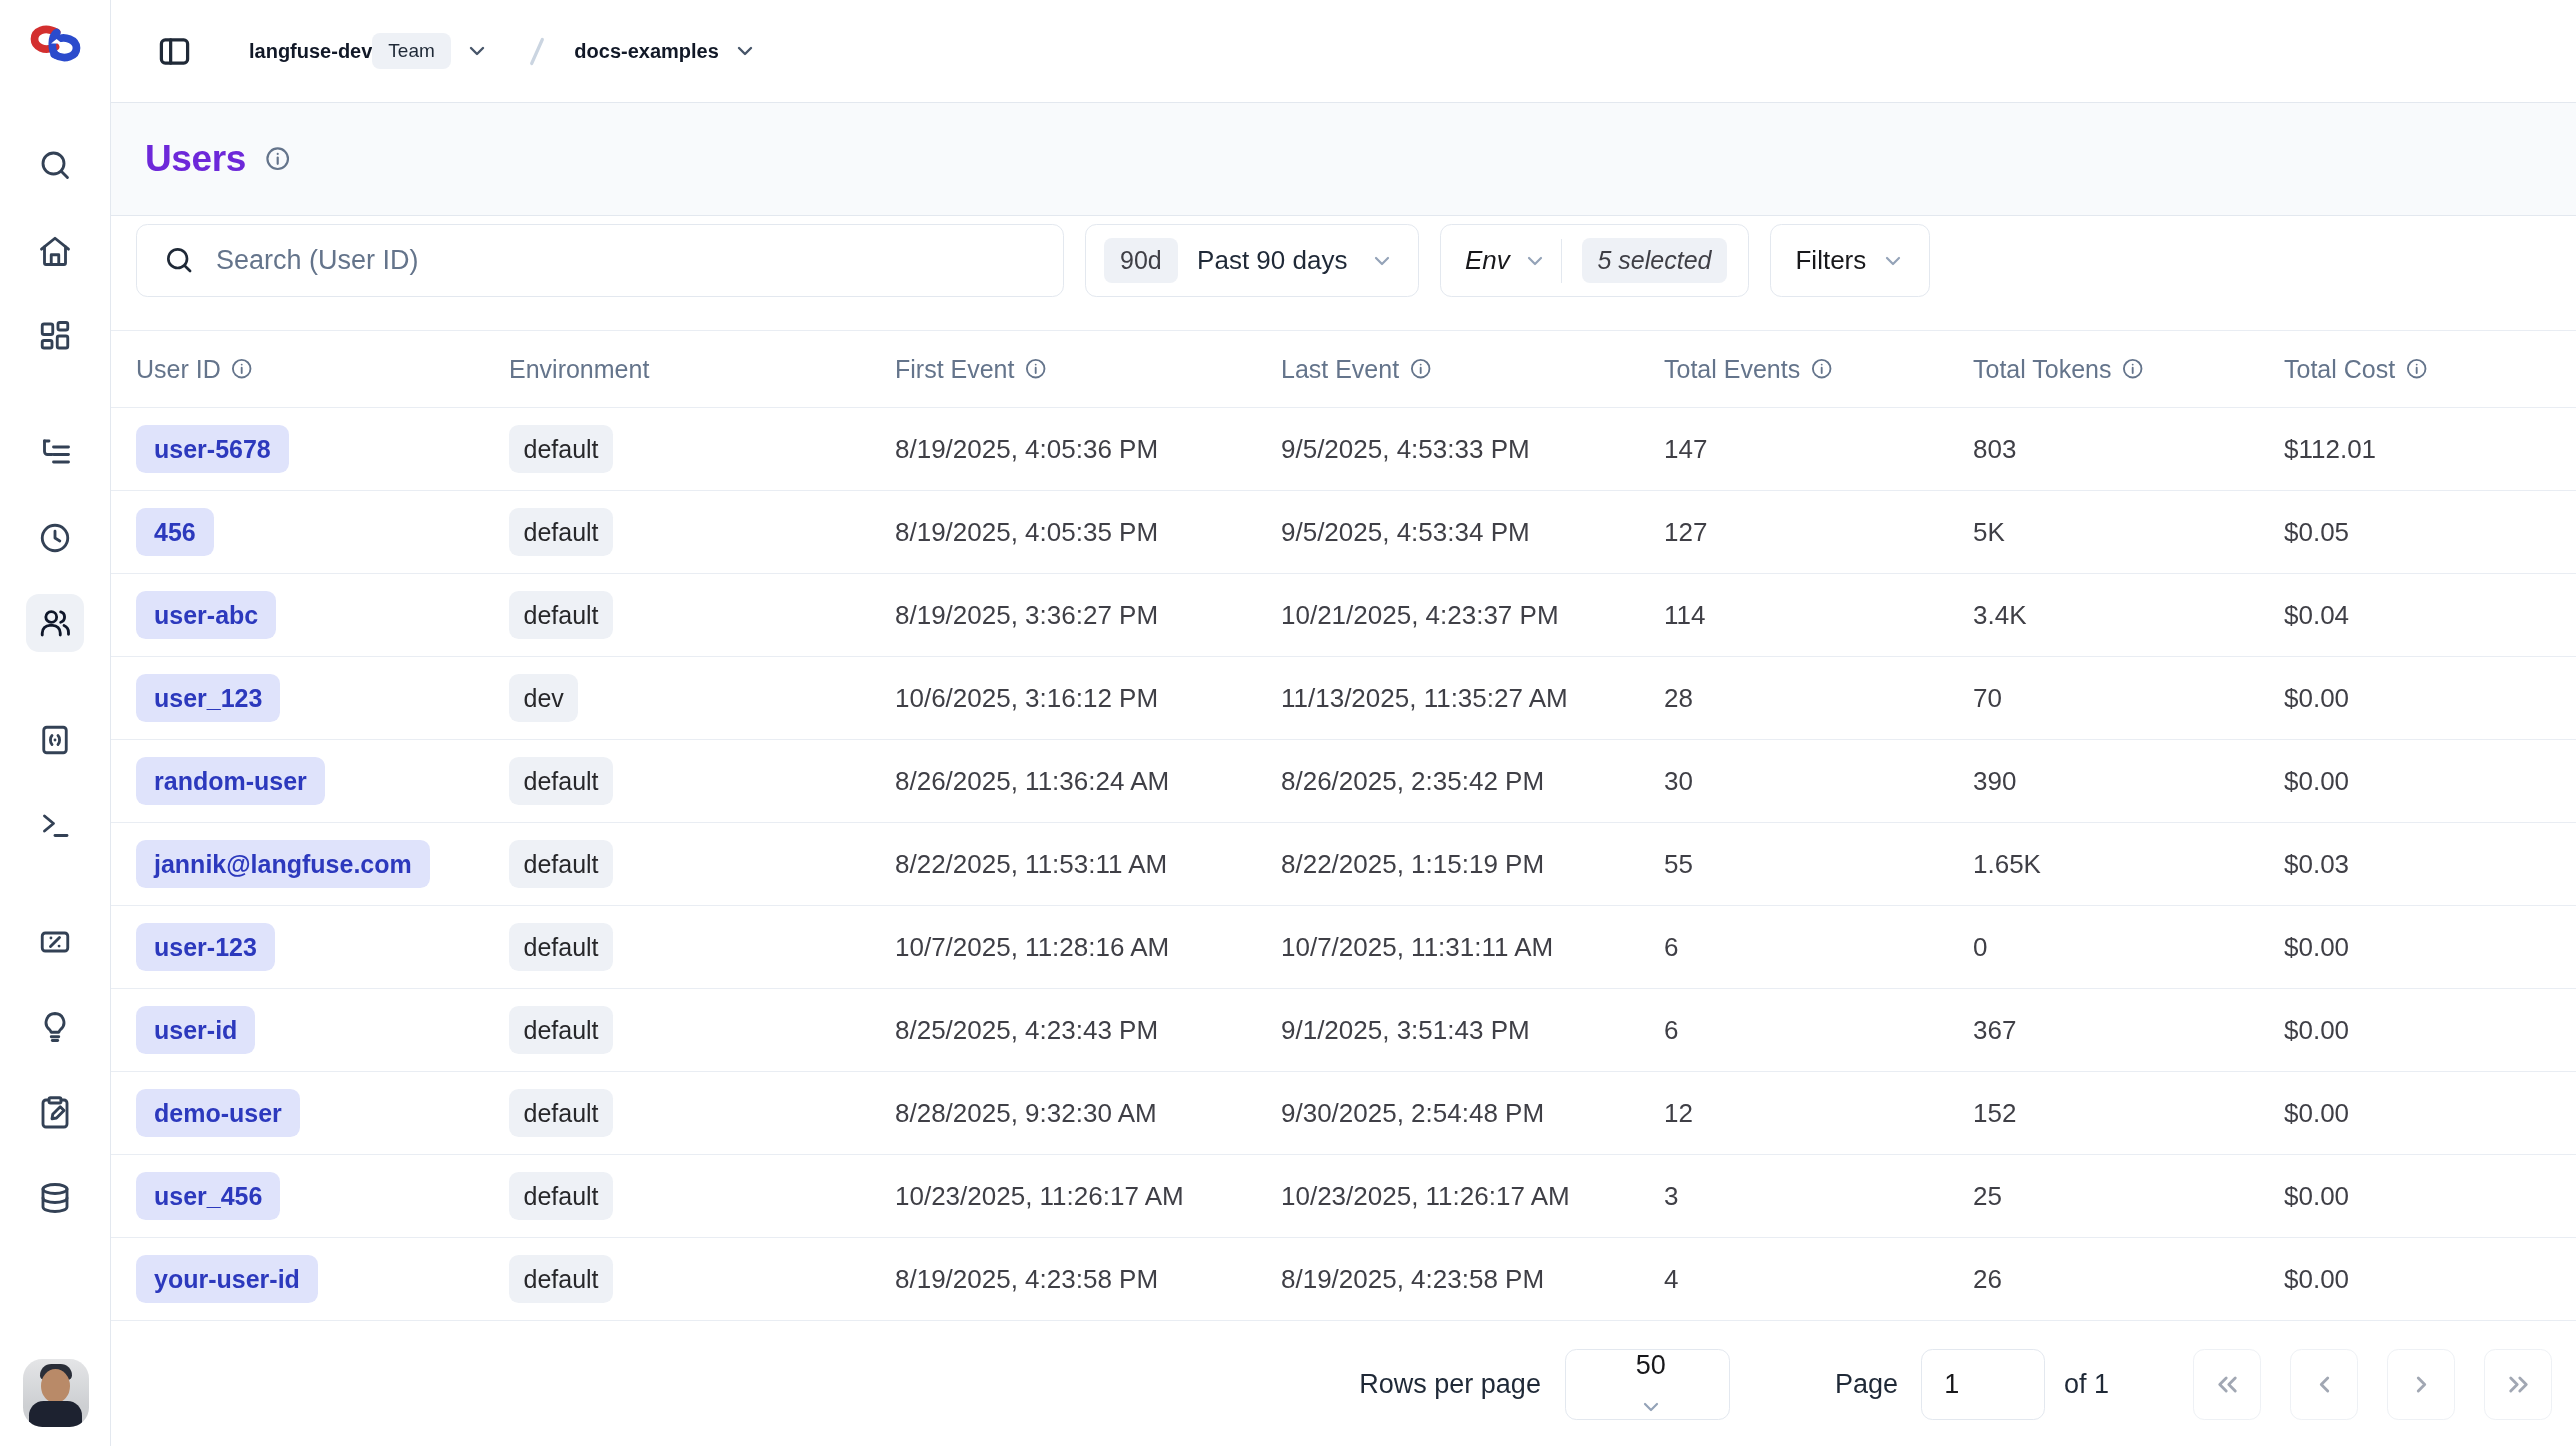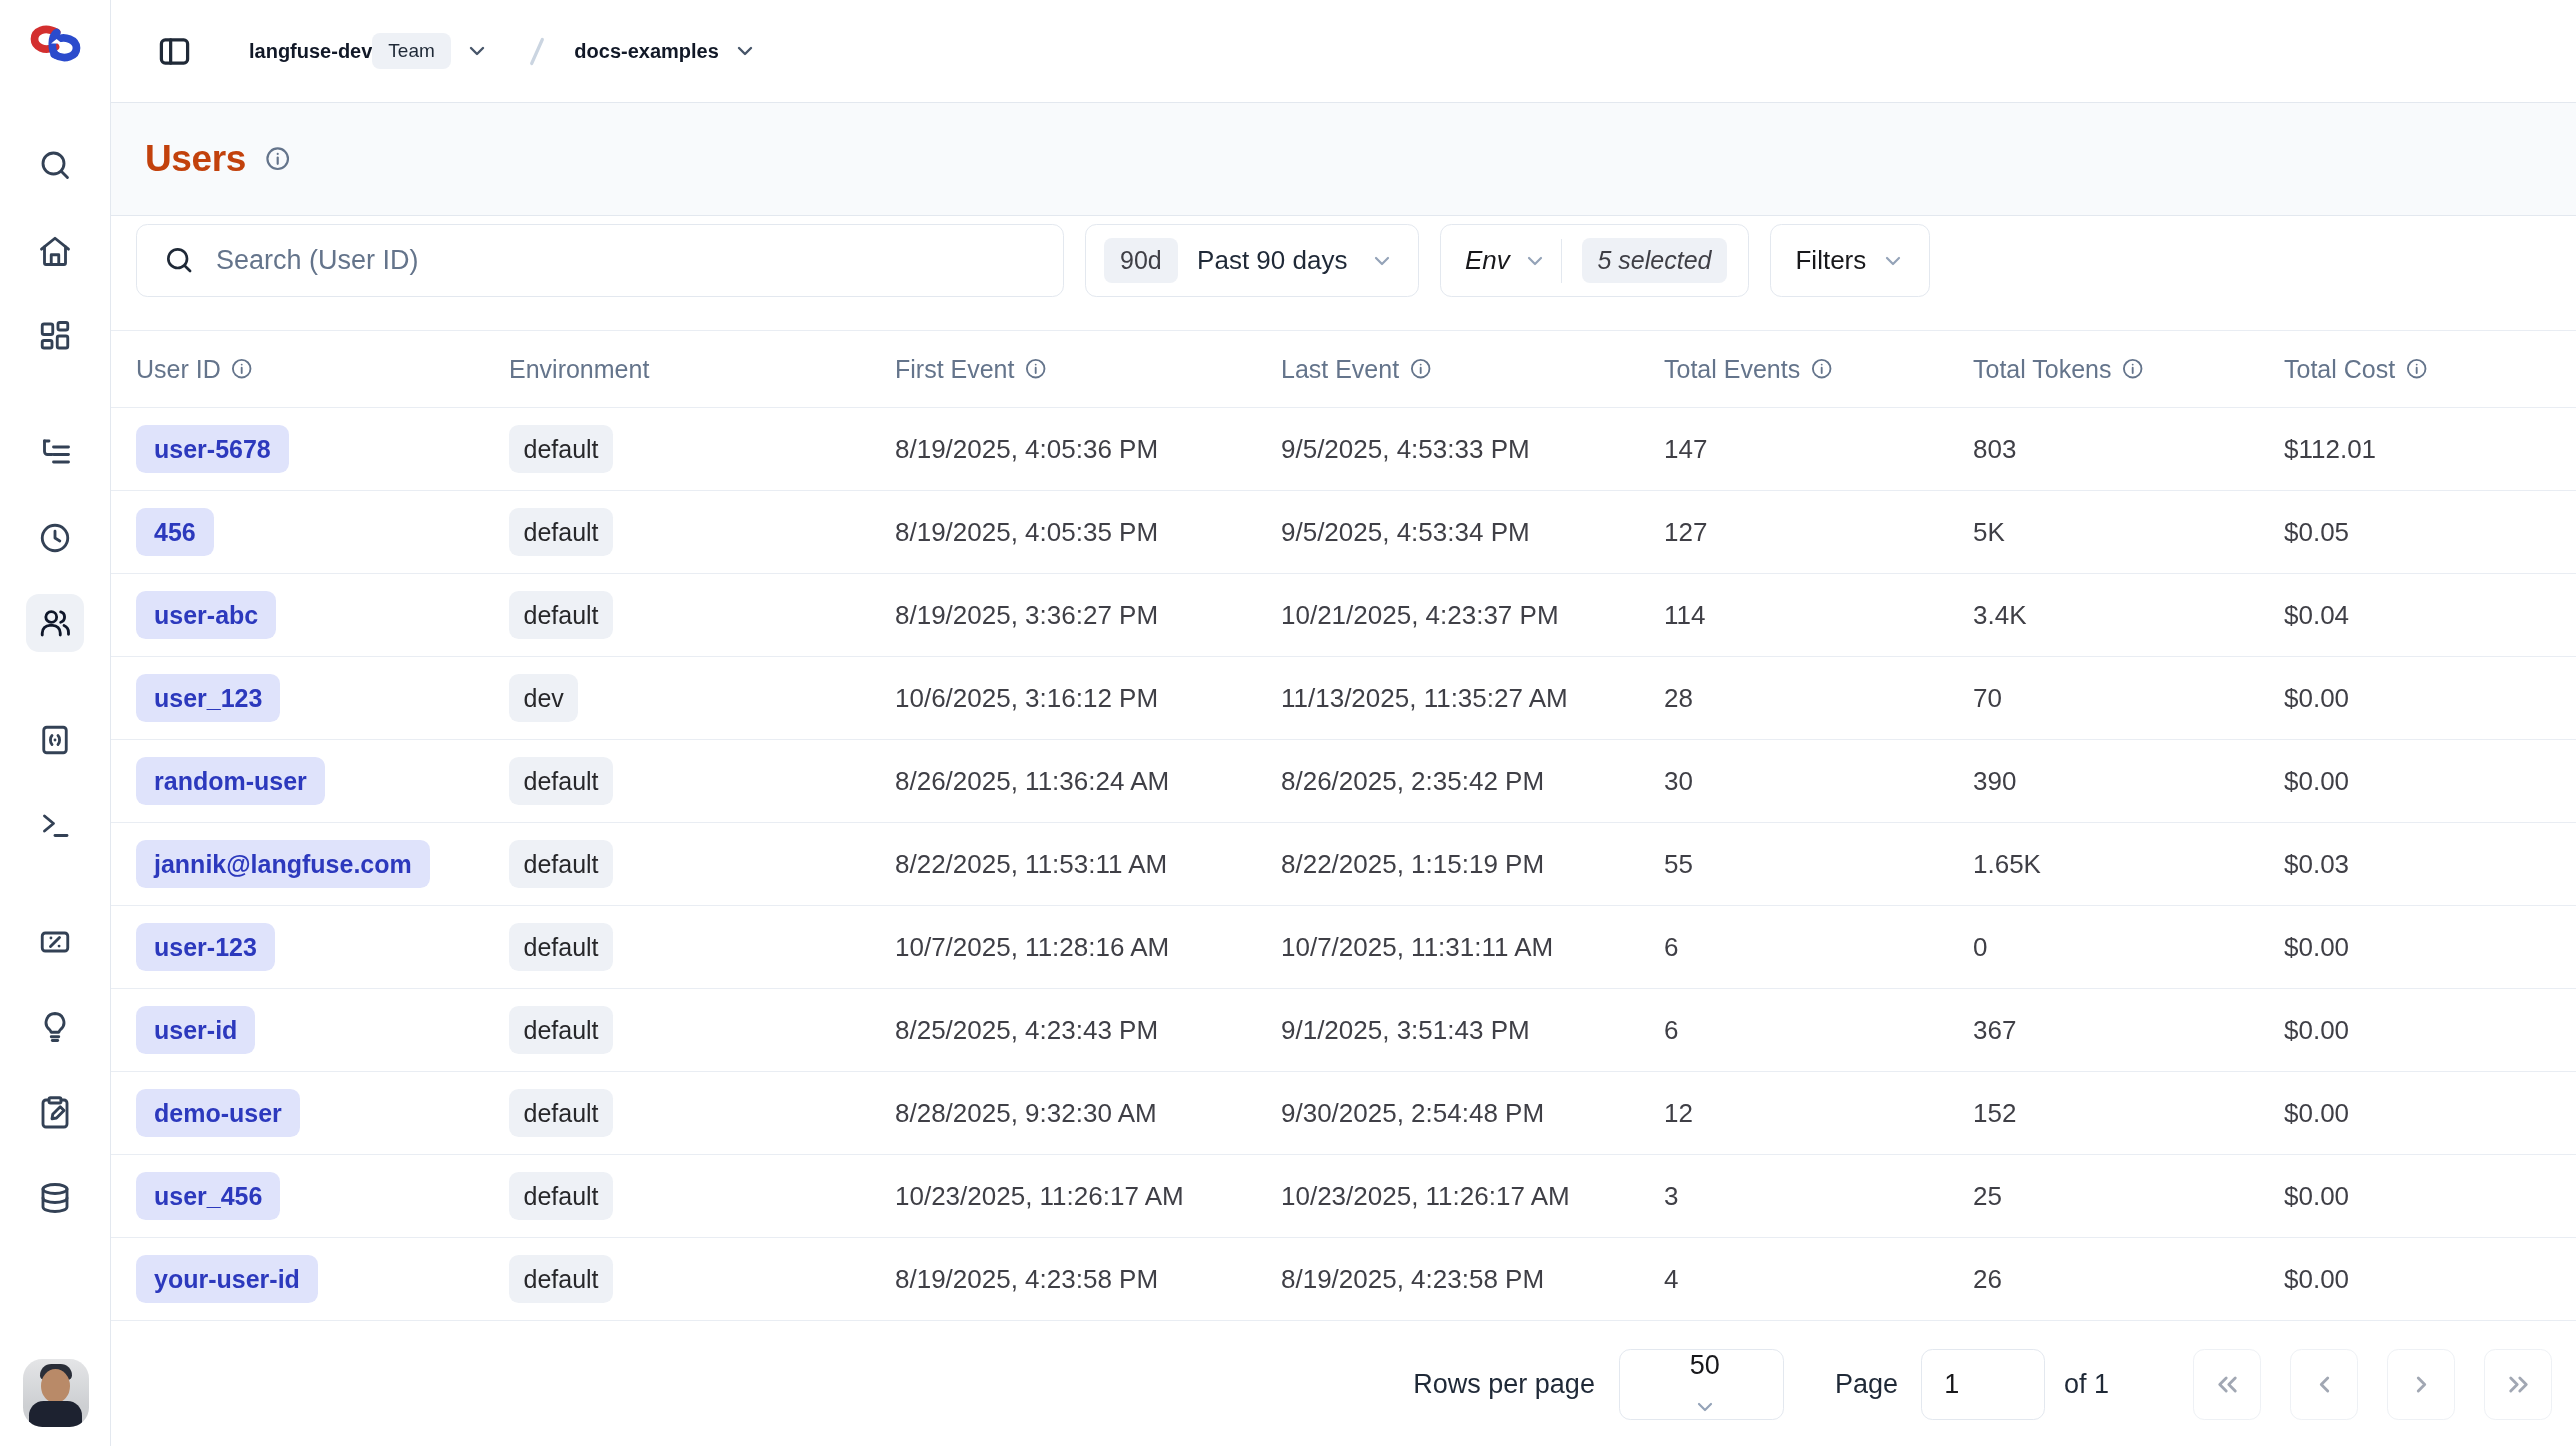--- a/index.html
+++ b/index.html
@@ -40,21 +40,21 @@
   .panel-toggle svg{width:37px;height:37px;fill:none;stroke:currentColor;stroke-width:2.1;stroke-linecap:round;stroke-linejoin:round;}
   .crumbs{display:flex;align-items:center;margin-left:48px;}
   .crumb-name{font-size:20px;font-weight:700;color:#111827;cursor:pointer;text-align:right;}
   .crumb-badge{background:var(--gray-badge-bg);border-radius:8px;padding:7.3px 16px;font-size:19px;color:#1f2937;}
   .crumb-chev{margin-left:14.5px;color:#475569;display:flex;cursor:pointer;}
   .crumb-chev svg{width:24px;height:24px;fill:none;stroke:currentColor;stroke-width:2.4;stroke-linecap:round;stroke-linejoin:round;}
   .crumb-slash{margin:0 21px 0 32px;width:32px;height:35px;color:#cbd5e1;}
   .crumb-slash svg{width:32px;height:35px;stroke:currentColor;stroke-width:2.4;stroke-linecap:round;}
 
   .titlebar{height:113px;flex:none;background:var(--titlebar-bg);border-bottom:0.8px solid var(--border);display:flex;align-items:center;padding-left:34px;}
-  .page-title{font-size:37px;font-weight:700;color:#c2410c;letter-spacing:-0.4px;}
+  .page-title{font-size:37px;font-weight:700;color:#6d28d9;letter-spacing:-0.4px;}
   .info-icon{margin-left:18px;color:var(--muted);display:flex;cursor:pointer;}
   .info-icon svg{fill:none;stroke:currentColor;stroke-width:1.9;stroke-linecap:round;stroke-linejoin:round;}
 
   
   .toolbar{margin-top:8px;padding-left:25px;display:flex;align-items:center;flex:none;}
   .search-wrap{position:relative;width:928px;height:73px;flex:none;}
   .search-wrap .s-icon{position:absolute;left:27.4px;top:20px;width:32px;height:32px;color:#1f2937;}
   .search-wrap .s-icon svg{width:32px;height:32px;fill:none;stroke:currentColor;stroke-width:2;stroke-linecap:round;stroke-linejoin:round;}
   .search-input{width:100%;height:100%;border:0.8px solid var(--border);border-radius:11.3px;padding:0 24px 0 79px;font-size:27px;color:var(--text);outline:none;background:#fff;}
   .search-input::placeholder{color:var(--muted);}
@@ -80,21 +80,21 @@
   .cell{font-size:26px;color:var(--text-soft);}
   .user-badge{display:inline-block;background:var(--user-badge-bg);color:var(--user-badge-text);font-weight:700;font-size:25px;border-radius:9.7px;padding:9.7px 18px;cursor:pointer;}
   .env-badge{display:inline-block;background:var(--gray-badge-bg);color:#27272a;font-size:25px;border-radius:9.7px;padding:9.7px 14.5px;}
 
   
   .footer{flex:1;display:flex;align-items:center;justify-content:flex-end;padding-right:24px;}
   .foot-label{font-size:27px;color:#1f2937;font-weight:500;}
   .select{width:165px;height:71px;margin-left:24px;border:0.8px solid var(--border);border-radius:11.3px;display:flex;align-items:center;justify-content:space-between;padding:0 19.4px 0 26px;font-size:27px;cursor:pointer;flex-direction:column;}
   .select .chev,.pagenav .chev{color:var(--chev);display:flex;}
   .select .chev svg{width:24px;height:24px;fill:none;stroke:currentColor;stroke-width:2.2;stroke-linecap:round;stroke-linejoin:round;}
-  .page-label{margin-left:51px;}
+  .page-label{margin-left:105px;}
   .page-input{width:124px;height:71px;margin-left:22.6px;border:0.8px solid var(--border);border-radius:11.3px;font-size:27px;padding:0 22.6px;color:var(--text);outline:none;}
   .of-label{margin-left:19.4px;}
   .pagenav{display:flex;margin-left:84px;gap:29px;}
   .pagenav .pbtn{width:68px;height:71px;border:0.8px solid #eef1f5;border-radius:11.3px;display:flex;align-items:center;justify-content:center;color:#a1a7b3;background:#fff;cursor:pointer;}
   .pagenav .pbtn svg{width:31px;height:31px;fill:none;stroke:currentColor;stroke-width:2.2;stroke-linecap:round;stroke-linejoin:round;}
 </style>
 </head>
 <body>
 
 <div class="app">

